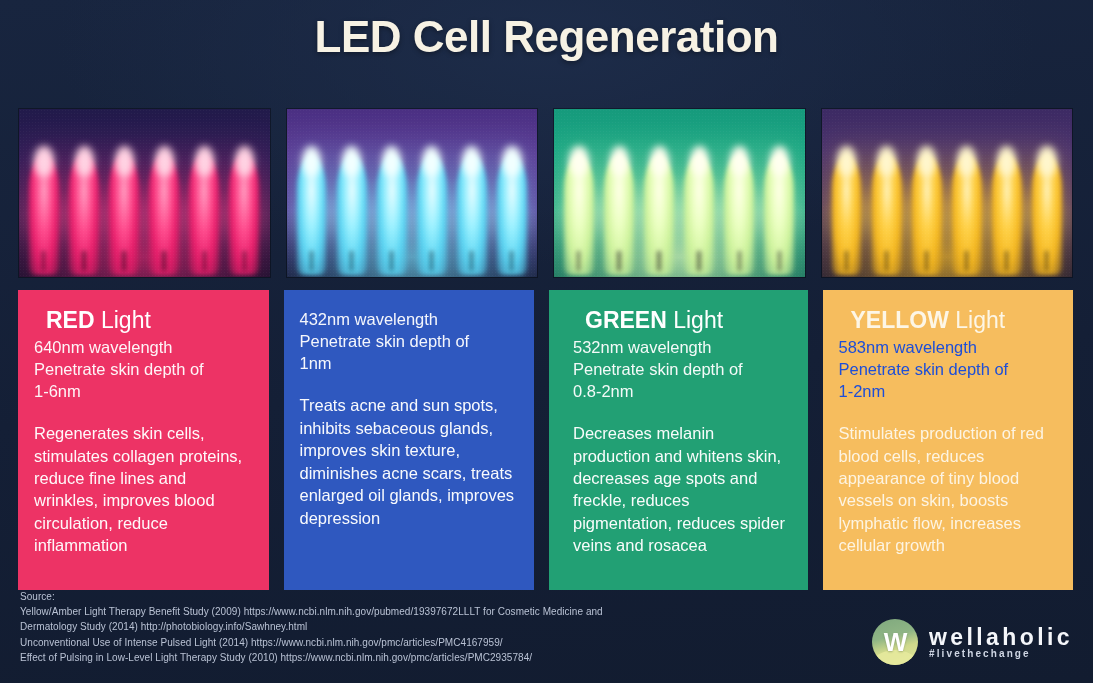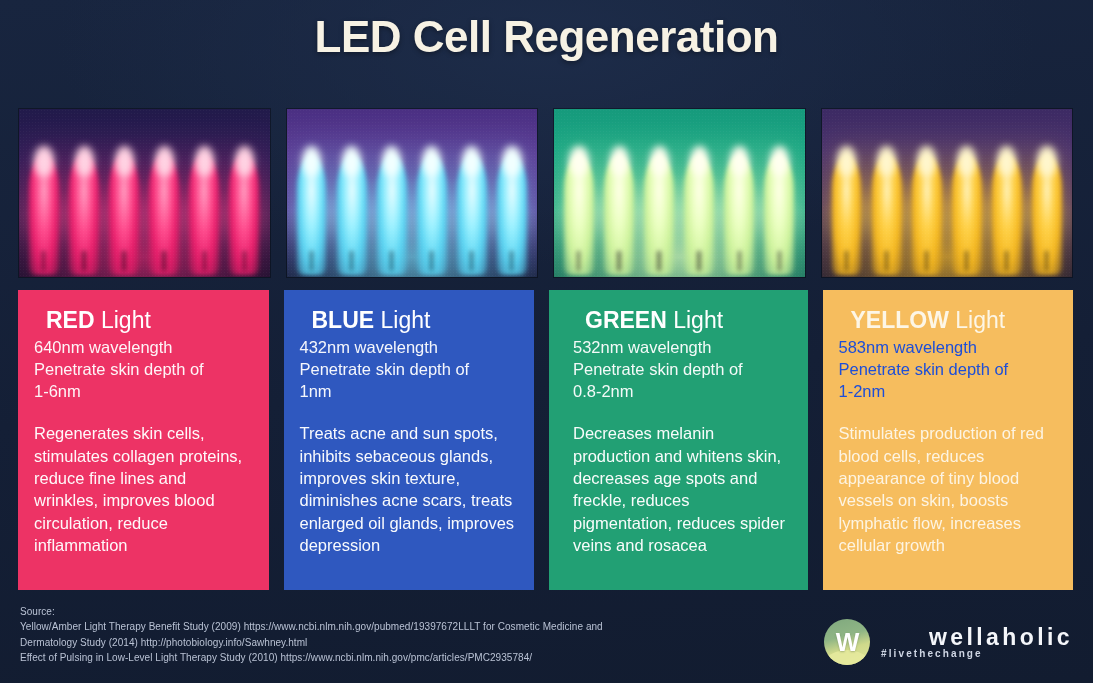--- a/index.html
+++ b/index.html
@@ -212,21 +212,20 @@
     letter-spacing:-1px;
     z-index:2;
     text-shadow:0 1px 2px rgba(60,80,50,.35);
   }
   .logo-text { line-height:1; }
   .logo-name {
     font-size:23px;
     font-weight:bold;
     color:#f4f6fa;
     letter-spacing:3.4px;
-    margin-left:48px;
   }
   .logo-tag {
     font-size:10px;
     font-weight:bold;
     color:#cfd6e4;
     letter-spacing:2.1px;
   }
 </style>
 </head>
 <body>
@@ -301,21 +300,20 @@
 
     <div class="card c-red">
       <div class="card-title"><b>RED</b><span> Light</span></div>
       <div class="card-spec">640nm wavelength
 Penetrate skin depth of
 1-6nm</div>
       <div class="card-desc">Regenerates skin cells, stimulates collagen proteins, reduce fine lines and wrinkles, improves blood circulation, reduce inflammation</div>
     </div>
 
     <div class="card c-blue">
-      <div class="card-title"><b>BLUE</b><span> Light</span></div>
       <div class="card-spec">432nm wavelength
 Penetrate skin depth of
 1nm</div>
       <div class="card-desc">Treats acne and sun spots, inhibits sebaceous glands, improves skin texture, diminishes acne scars, treats enlarged oil glands, improves depression</div>
     </div>
 
     <div class="card c-green">
       <div class="card-title"><b>GREEN</b><span> Light</span></div>
       <div class="card-spec">532nm wavelength
 Penetrate skin depth of
@@ -330,20 +328,21 @@
 1-2nm</div>
       <div class="card-desc">Stimulates production of red blood cells, reduces appearance of tiny blood vessels on skin, boosts lymphatic flow, increases cellular growth</div>
     </div>
 
   </div>
 
   <div class="footer">
     <div class="footer-label">Source:</div>
     <div class="footer-line">Yellow/Amber Light Therapy Benefit Study (2009) https://www.ncbi.nlm.nih.gov/pubmed/19397672LLLT for Cosmetic Medicine and</div>
     <div class="footer-line">Dermatology  Study (2014) http://photobiology.info/Sawhney.html</div>
+    <div class="footer-line">Unconventional Use of Intense Pulsed Light (2014) https://www.ncbi.nlm.nih.gov/pmc/articles/PMC4167959/</div>
     <div class="footer-line">Effect of Pulsing in Low-Level Light Therapy Study (2010) https://www.ncbi.nlm.nih.gov/pmc/articles/PMC2935784/</div>
   </div>
 
   <div class="logo">
     <div class="logo-badge">
       <div class="curve"></div>
       <div class="w">W</div>
     </div>
     <div class="logo-text">
       <div class="logo-name">wellaholic</div>

